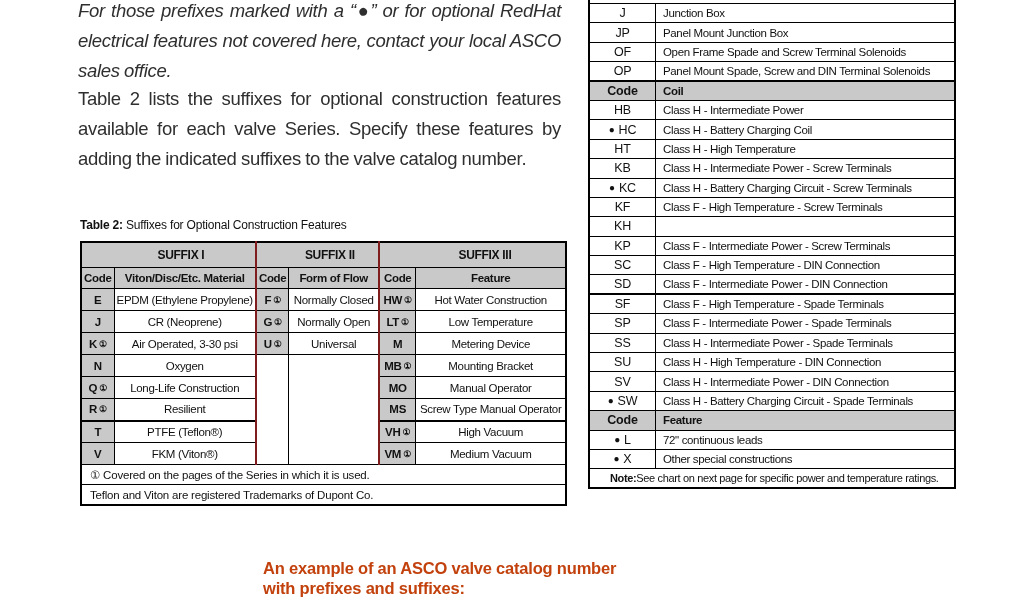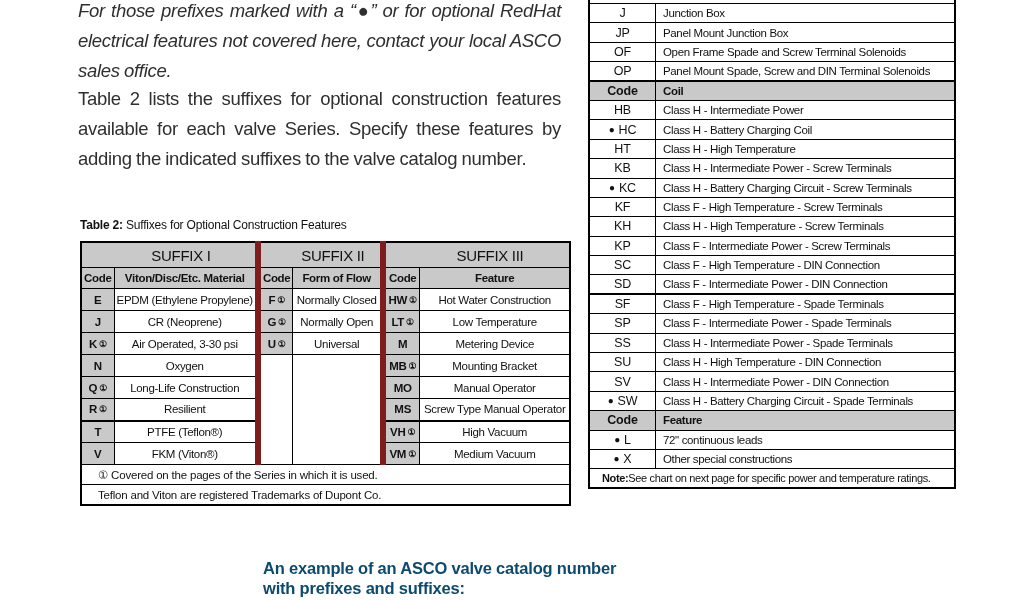--- a/index.html
+++ b/index.html
@@ -26,29 +26,29 @@
   .t2-wrap{position:absolute;left:80px;top:241px;}
   table.t2{
     border-collapse:collapse;table-layout:fixed;
     border:2px solid #000;font-size:11.5px;color:#111;
     letter-spacing:-0.3px;
   }
   table.t2 th,table.t2 td{
     border:1px solid #000;text-align:center;vertical-align:middle;
     padding:0 2px;overflow:hidden;white-space:nowrap;
   }
-  table.t2 .grp{background:#c9c9c9;font-weight:normal;font-size:15px;height:24px;padding-left:27px;}
+  table.t2 .grp{background:#c9c9c9;font-weight:bold;font-size:12px;height:24px;padding-left:27px;}
   table.t2 .sub{background:#c9c9c9;font-weight:bold;font-size:11.5px;height:20px;}
   table.t2 td.code{background:#c9c9c9;font-weight:bold;}
   table.t2 tr.body{height:22px;}
-  table.t2 .gsep{border-left:6px solid #7f1d1d;}
+  table.t2 .gsep{border-left:2px solid #7f1d1d;}
   table.t2 tr.sep-top td{border-top:2px solid #000;}
   table.t2 td.blank{background:#fff;}
   table.t2 td.fnote{
-    text-align:left;font-size:11.5px;padding:2px 16px;height:15px;
+    text-align:left;font-size:11.5px;padding:2px 8px;height:15px;
     letter-spacing:-0.2px;
   }
   .m1{font-size:9px;vertical-align:1px;margin-left:2px;}
   
   .rt{
     position:absolute;left:588px;top:0;width:368px;
     border-left:2.5px solid #000;border-right:2.5px solid #000;
     box-sizing:border-box;color:#111;
   }
   .rrow{display:flex;align-items:stretch;height:19.4px;border-bottom:1px solid #000;box-sizing:border-box;}
@@ -59,26 +59,26 @@
     font-size:12.5px;letter-spacing:-0.2px;box-sizing:border-box;
   }
   .rrow .desc{
     flex:1;display:flex;align-items:center;padding-left:7px;
     font-size:11.5px;letter-spacing:-0.35px;white-space:nowrap;overflow:hidden;
   }
   .rrow.hdr{background:#c9c9c9;}
   .rrow.hdr .code,.rrow.hdr .desc{font-weight:bold;}
   .rrow.sep{border-bottom:2px solid #000;}
   .rrow.note{border-bottom:2.5px solid #000;height:20px;}
-  .rrow.note .desc{padding-left:12px;font-size:11px;letter-spacing:-0.35px;}
+  .rrow.note .desc{padding-left:20px;font-size:11px;letter-spacing:-0.35px;}
   .rrow .bullet{font-size:10px;margin-right:4px;line-height:1;}
   
   .example{
     position:absolute;left:263px;top:559px;width:400px;
-    font-weight:bold;font-size:16.5px;line-height:19.5px;color:#0c4a6e;
+    font-weight:bold;font-size:16.5px;line-height:19.5px;color:#c2410c;
     letter-spacing:-0.2px;
   }
 </style>
 </head>
 <body>
 
 <div class="intro note">For those prefixes marked with a “●” or for optional RedHat electrical features not covered here, contact your local ASCO sales office.</div>
 
 <div class="intro body">Table 2 lists the suffixes for optional construction features available for each valve Series. Specify these features by adding the indicated suffixes to the valve catalog number.</div>
 
@@ -215,21 +215,20 @@
     <div class="rrow ">
       <div class="code"><span class="bullet">●</span>KC</div>
       <div class="desc">Class H - Battery Charging Circuit - Screw Terminals</div>
     </div>
     <div class="rrow ">
       <div class="code">KF</div>
       <div class="desc">Class F - High Temperature - Screw Terminals</div>
     </div>
     <div class="rrow ">
       <div class="code">KH</div>
-      <div class="desc">Class H - High Temperature - Screw Terminals</div>
     </div>
     <div class="rrow ">
       <div class="code">KP</div>
       <div class="desc">Class F - Intermediate Power - Screw Terminals</div>
     </div>
     <div class="rrow ">
       <div class="code">SC</div>
       <div class="desc">Class F - High Temperature - DIN Connection</div>
     </div>
     <div class="rrow  sep">

